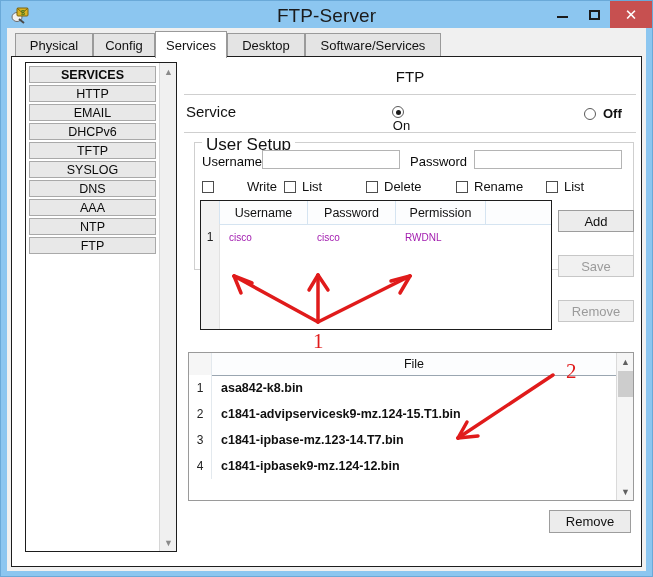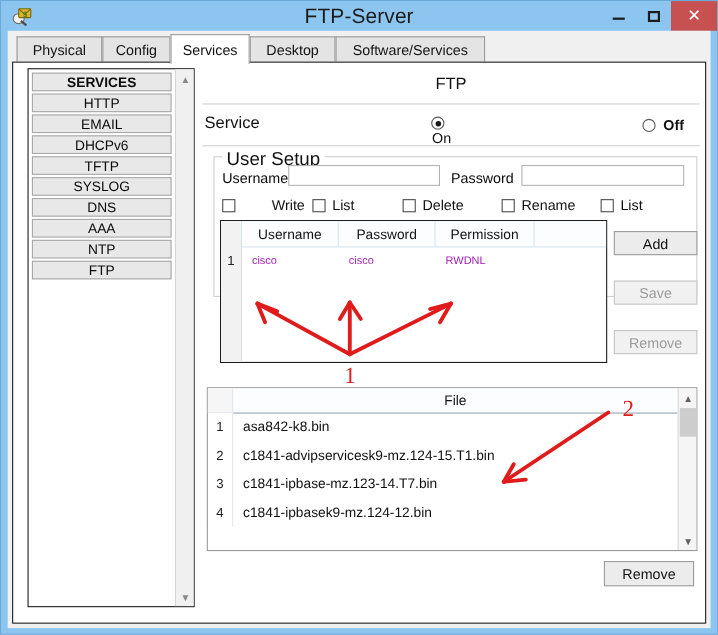--- a/index.html
+++ b/index.html
@@ -447,20 +447,21 @@
     font-size: 12px;
     color: #222;
     border-right: 1px solid #e3e9ee;
     box-sizing: border-box;
     background: #fff;
   }
   .fl-name {
     padding-left: 9px;
     font-size: 12.5px;
     color: #101010;
+    font-weight: bold;
   }
   #fl-scroll {
     position: absolute;
     right: 0; top: 0;
     width: 17px;
     height: 147px;
     background: #f5f5f5;
     border-left: 1px solid #dadada;
     box-sizing: border-box;
   }

